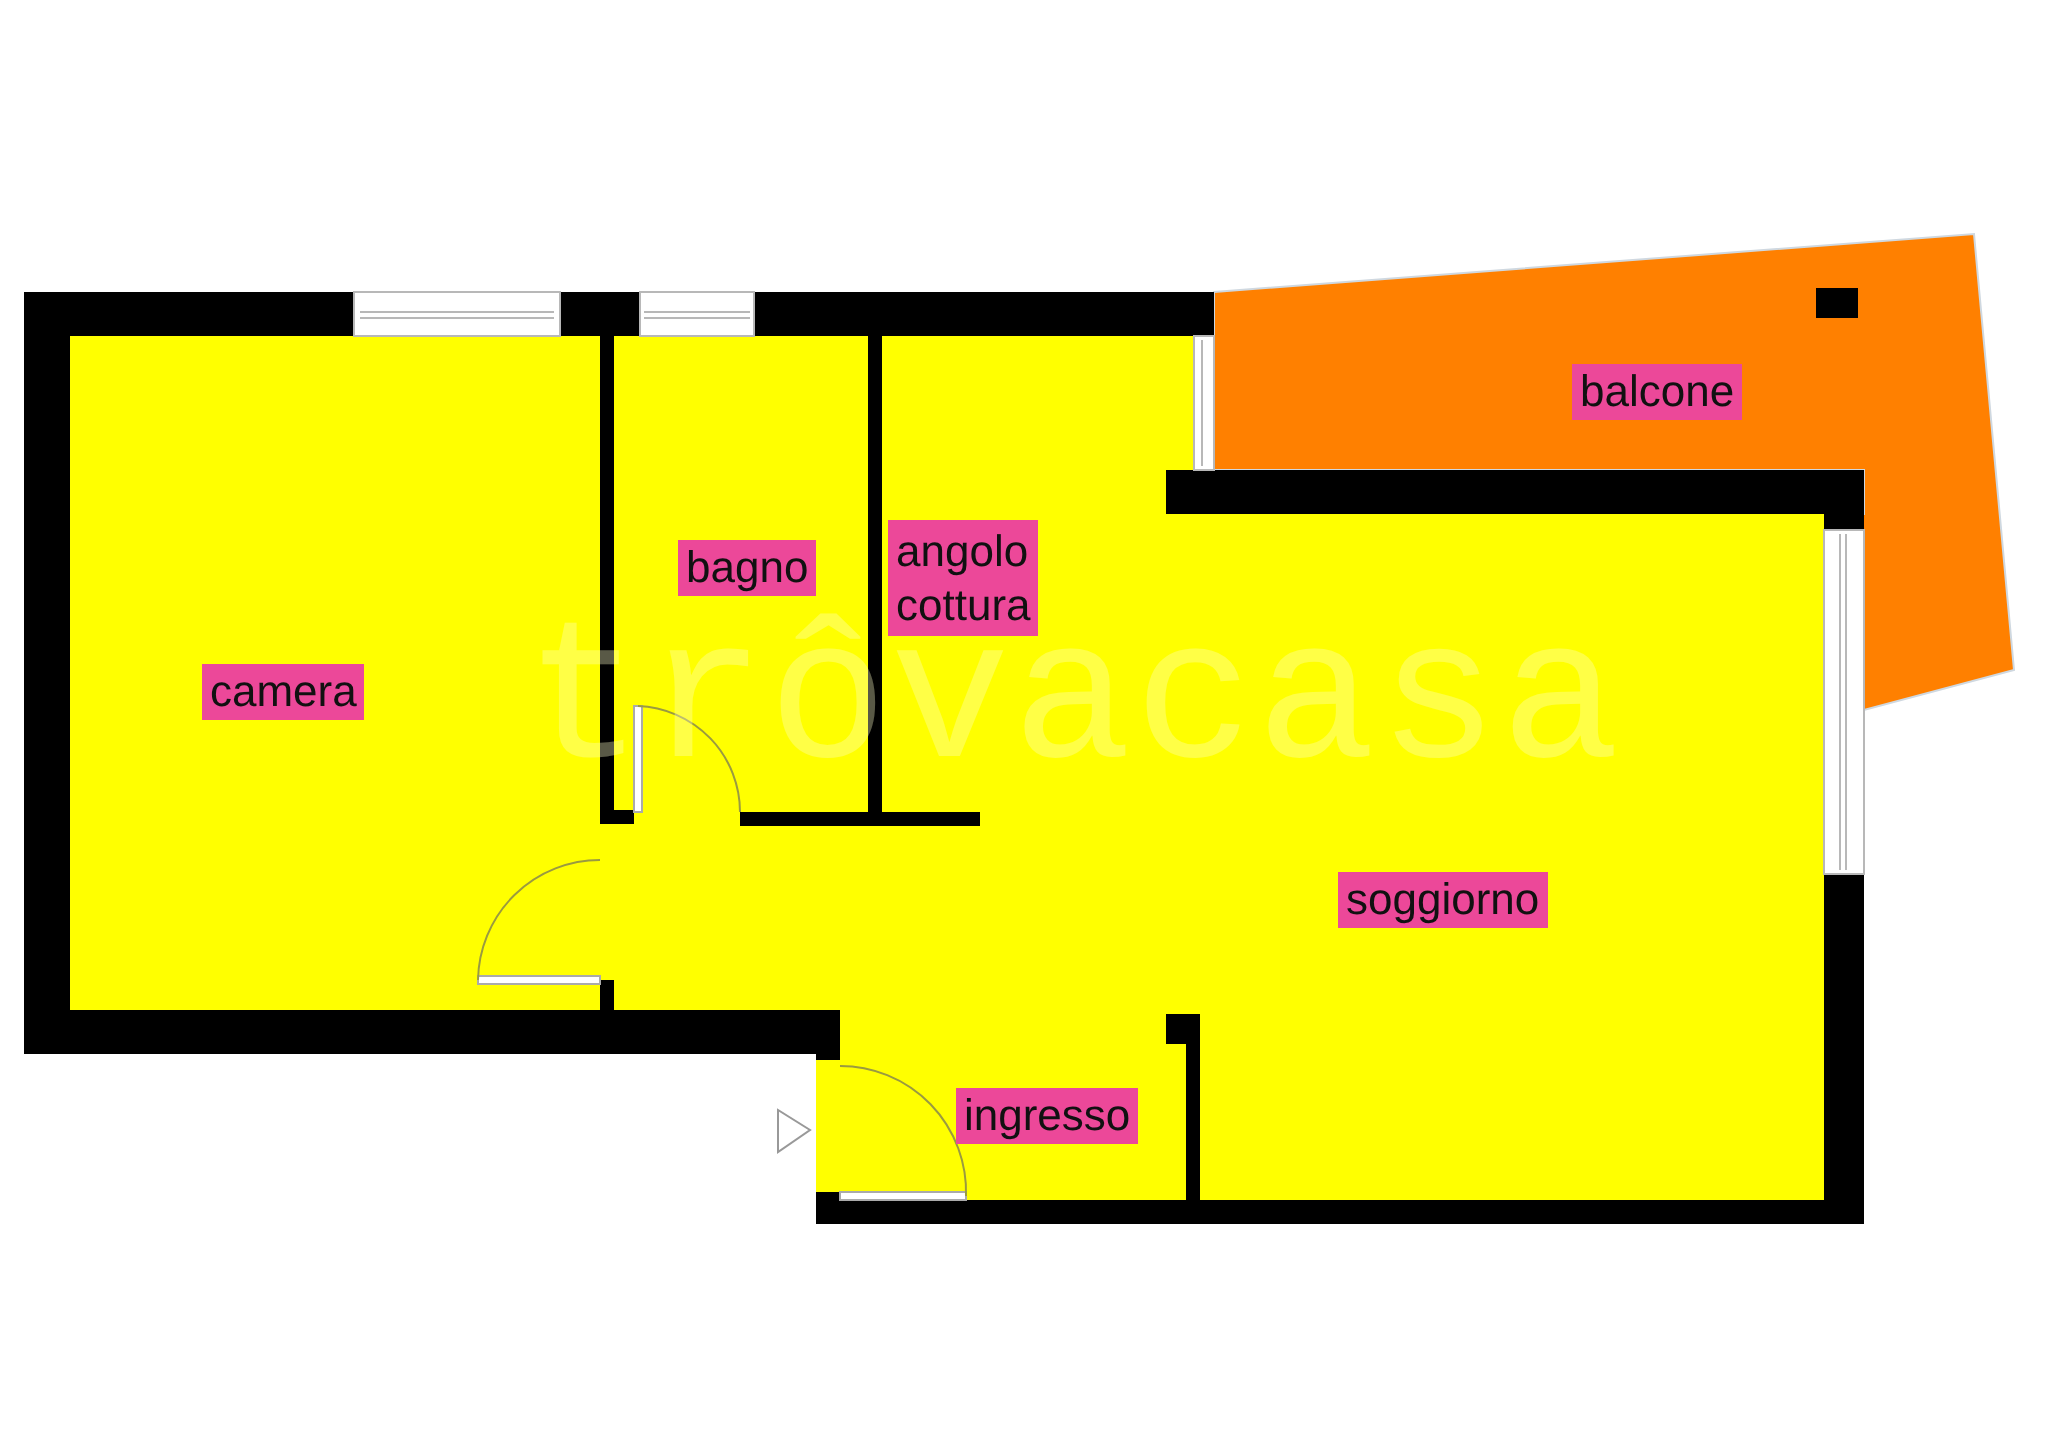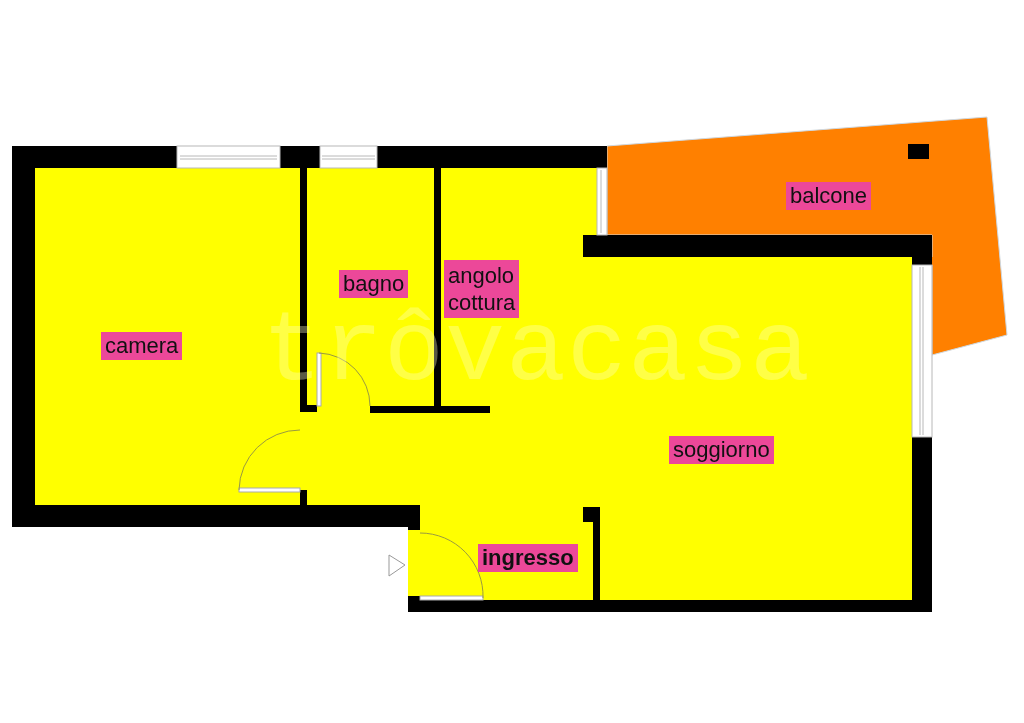--- a/index.html
+++ b/index.html
@@ -90,14 +90,14 @@
   <polygon points="389,555 389,576 405,565" fill="#ffffff" stroke="#999" stroke-width="1"></polygon>
 </svg>
 
 <div class="watermark">trôvacasa</div>
 
 <div class="label" style="left:101px; top:332px;">camera</div>
 <div class="label" style="left:319px; top:270px;margin-left:20px;">bagno</div>
 <div class="label multi" style="left:444px; top:260px;">angolo
 cottura</div>
 <div class="label" style="left:669px; top:436px;text-align:right;">soggiorno</div>
-<div class="label" style="left:478px; top:544px;font-weight:bold;">ingresso</div>
+<div class="label" style="left:478px; top:544px;">ingresso</div>
 <div class="label" style="left:786px; top:182px;">balcone</div>
 
 </body></html>

